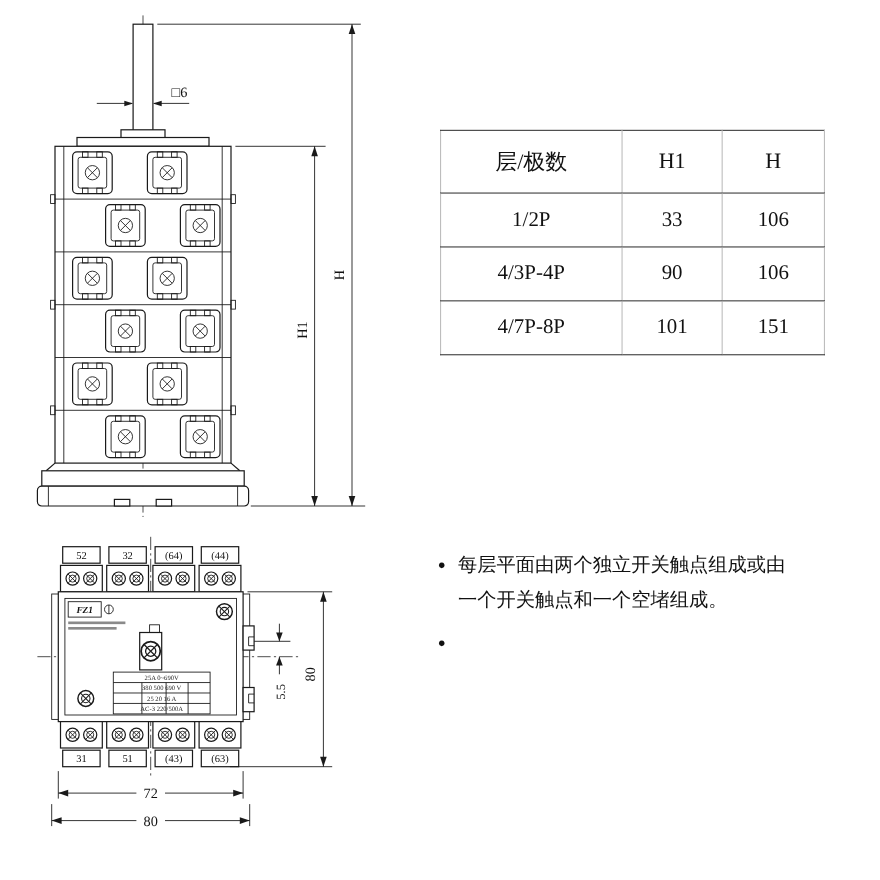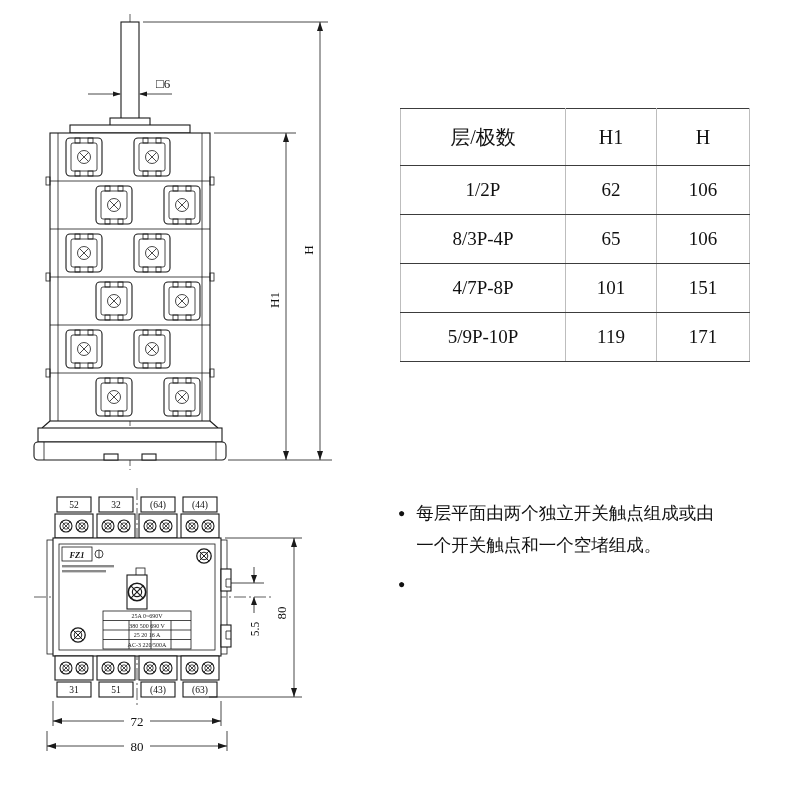--- a/index.html
+++ b/index.html
@@ -18,21 +18,21 @@
   .arr{fill:#1a1a1a;stroke:none;}
   .ph{fill:#8a8a8a;stroke:none;}
   text{font-family:"Liberation Serif",serif;fill:#111;}
   .dimtext{font-size:13px;}
   .dimtext-sm{font-size:11.5px;}
   .termtext{font-size:9.5px;}
   .tiny{font-size:6px;fill:#222;}
   .brand{font-size:8.5px;font-weight:bold;font-style:italic;}
 
   
-  .spec-table{position:absolute;left:400px;top:108px;width:346px;border-collapse:collapse;
+  .spec-table{position:absolute;left:400px;top:118px;width:346px;border-collapse:collapse;
               font-size:19px;table-layout:fixed;border-radius:20px;}
   .spec-table th,.spec-table td{
       border-left:1px solid #bdbdbd;border-right:1px solid #bdbdbd;
       border-top:1px solid #3c3c3c;border-bottom:1px solid #3c3c3c;
       text-align:center;vertical-align:middle;font-weight:normal;padding:0;}
   .spec-table th{height:56px;font-size:20px;}
   .spec-table td{height:48px;text-align:center;}
   .col-a{width:164px;} .col-b{width:90px;} .col-c{width:92px;}
 
   
@@ -146,37 +146,32 @@
     <thead>
       <tr>
         <th class="col-a">层/极数</th>
         <th class="col-b">H1</th>
         <th class="col-c">H</th>
       </tr>
     </thead>
     <tbody>
       <tr>
         <td>1/2P</td>
-        <td>62</td>
+        <td>33</td>
         <td>106</td>
       </tr>
       <tr>
-        <td>8/3P-4P</td>
-        <td>65</td>
+        <td>4/3P-4P</td>
+        <td>90</td>
         <td>106</td>
       </tr>
       <tr>
         <td>4/7P-8P</td>
         <td>101</td>
         <td>151</td>
-      </tr>
-      <tr>
-        <td>5/9P-10P</td>
-        <td>119</td>
-        <td>171</td>
       </tr>
     </tbody>
   </table>
 
   <svg class="top-view" viewBox="0 0 340 305">
     <defs>
       <g id="screwS">
         <circle r="6" class="sf"></circle>
         <circle r="3.2" class="s2"></circle>
         <line x1="-4.2" y1="-4.2" x2="4.2" y2="4.2" class="s2"></line>

